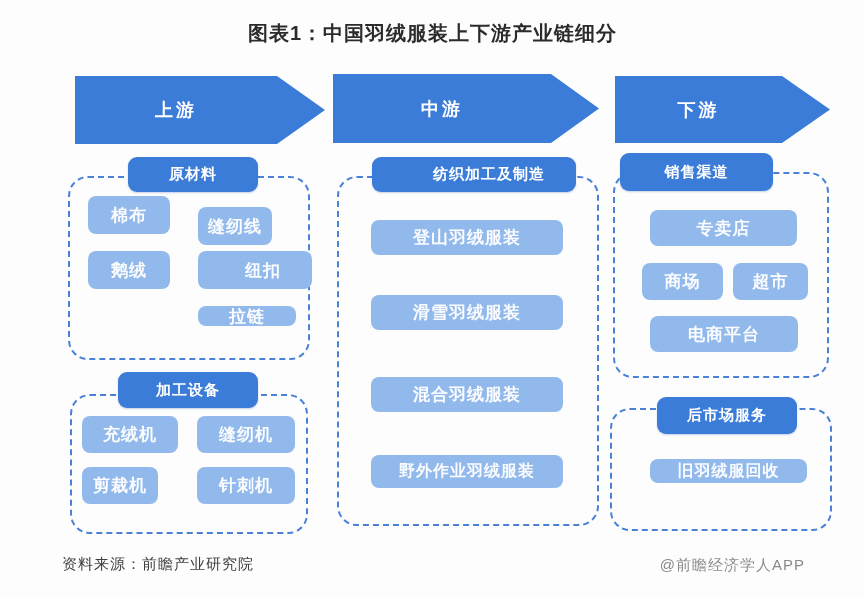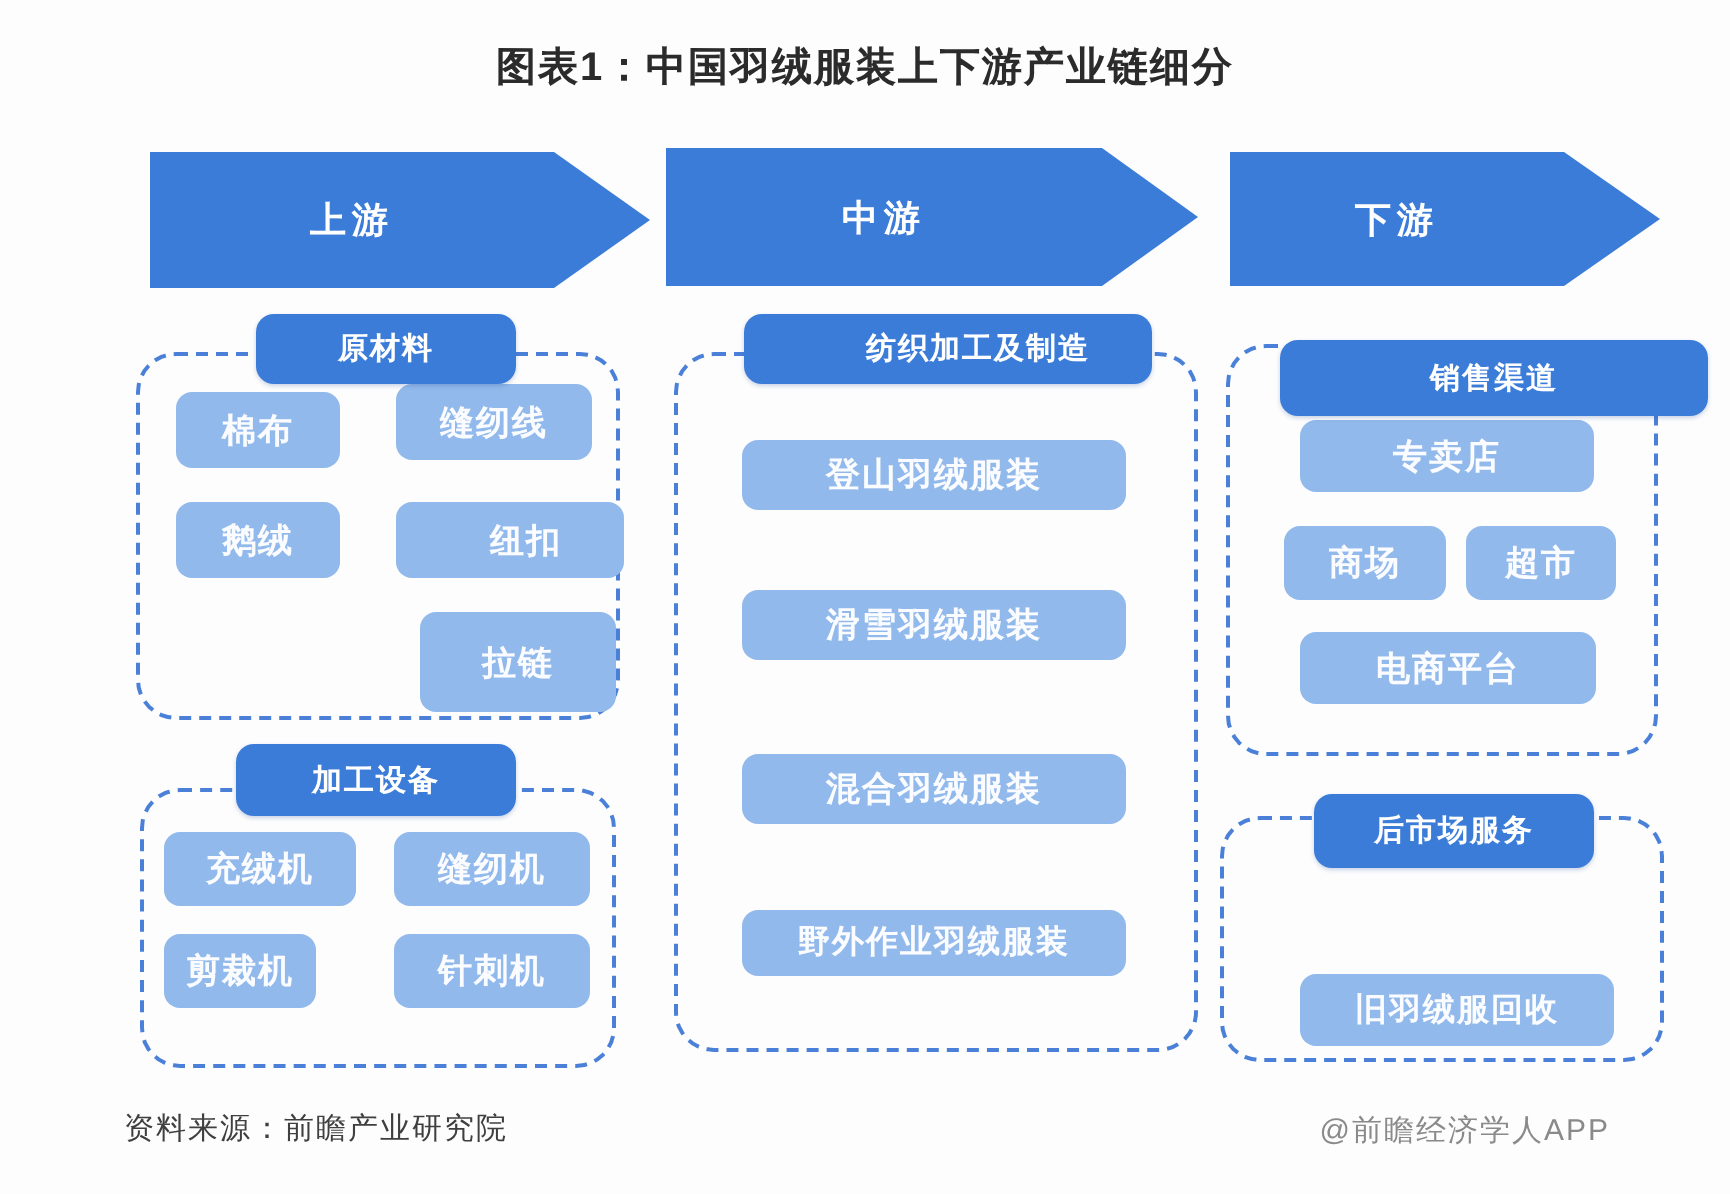--- a/index.html
+++ b/index.html
@@ -50,46 +50,46 @@
 
   <div class="title">图表1：中国羽绒服装上下游产业链细分</div>
 
   <div class="arrow" style="left:75px; top:76px; width:250px; height:68px;">上游</div>
   <div class="arrow" style="left:333px; top:74px; width:266px; height:69px;">中游</div>
   <div class="arrow" style="left:615px; top:76px; width:215px; height:67px;">下游</div>
 
   <div class="sec-header" style="left:128px; top:157px; width:130px; height:35px;">原材料</div>
   <div class="dashed-box" style="left:68px; top:176px; width:238px; height:180px;"></div>
   <div class="item" style="left:88px;  top:196px; width:82px; height:38px;">棉布</div>
-  <div class="item" style="left:198px; top:192px; width:98px; height:38px;">缝纫线</div>
+  <div class="item" style="left:198px; top:207px; width:74px; height:38px;">缝纫线</div>
   <div class="item" style="left:88px;  top:251px; width:82px; height:38px;">鹅绒</div>
   <div class="item" style="left:198px; top:251px; width:98px; height:38px;padding-left:16px;">纽扣</div>
-  <div class="item" style="left:210px; top:306px; width:98px; height:50px;">拉链</div>
+  <div class="item" style="left:198px; top:306px; width:98px; height:20px;">拉链</div>
 
   <div class="sec-header" style="left:118px; top:372px; width:140px; height:36px;">加工设备</div>
   <div class="dashed-box" style="left:70px; top:394px; width:234px; height:136px;"></div>
   <div class="item" style="left:82px;  top:416px; width:96px; height:37px;">充绒机</div>
   <div class="item" style="left:197px; top:416px; width:98px; height:37px;">缝纫机</div>
   <div class="item" style="left:82px;  top:467px; width:76px; height:37px;">剪裁机</div>
   <div class="item" style="left:197px; top:467px; width:98px; height:37px;">针刺机</div>
 
   <div class="sec-header" style="left:372px; top:157px; width:174px; height:35px;padding-left:30px;">纺织加工及制造</div>
   <div class="dashed-box" style="left:337px; top:176px; width:258px; height:346px;"></div>
   <div class="item" style="left:371px; top:220px; width:192px; height:35px;">登山羽绒服装</div>
   <div class="item" style="left:371px; top:295px; width:192px; height:35px;">滑雪羽绒服装</div>
   <div class="item" style="left:371px; top:377px; width:192px; height:35px;">混合羽绒服装</div>
   <div class="item" style="left:371px; top:455px; width:192px; height:33px; font-size:16px;">野外作业羽绒服装</div>
 
-  <div class="sec-header" style="left:640px; top:153px; width:214px; height:38px;margin-top:17px;">销售渠道</div>
+  <div class="sec-header" style="left:620px; top:153px; width:153px; height:38px;">销售渠道</div>
   <div class="dashed-box" style="left:613px; top:172px; width:212px; height:202px;"></div>
   <div class="item" style="left:650px; top:210px; width:147px; height:36px;">专卖店</div>
   <div class="item" style="left:642px; top:263px; width:81px; height:37px;">商场</div>
   <div class="item" style="left:733px; top:263px; width:75px; height:37px;">超市</div>
   <div class="item" style="left:650px; top:316px; width:148px; height:36px;">电商平台</div>
 
   <div class="sec-header" style="left:657px; top:397px; width:140px; height:37px;">后市场服务</div>
   <div class="dashed-box" style="left:610px; top:408px; width:218px; height:119px;"></div>
-  <div class="item" style="left:650px; top:459px; width:157px; height:36px; font-size:16px;margin-top:28px;">旧羽绒服回收</div>
+  <div class="item" style="left:650px; top:459px; width:157px; height:24px; font-size:16px;">旧羽绒服回收</div>
 
   <div class="footer-source">资料来源：前瞻产业研究院</div>
   <div class="footer-watermark">@前瞻经济学人APP</div>
 
 </div>
 
 </body></html>

